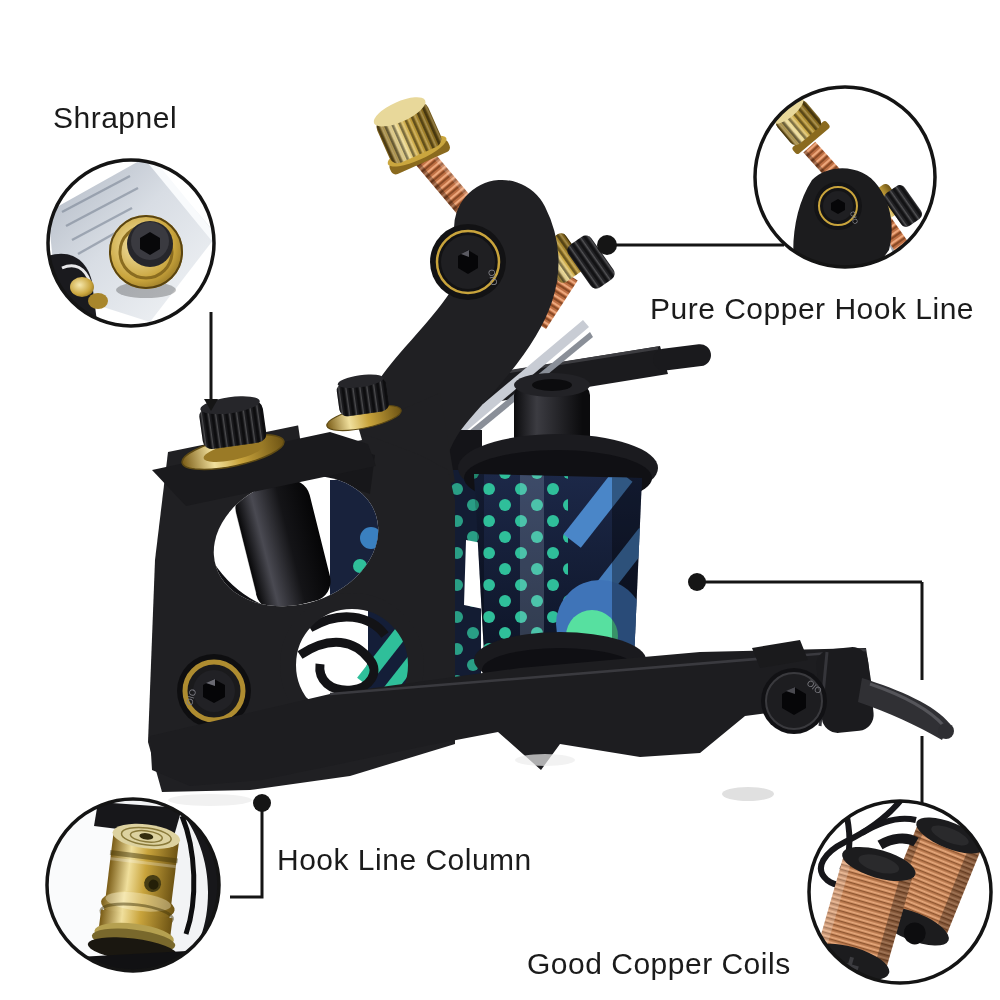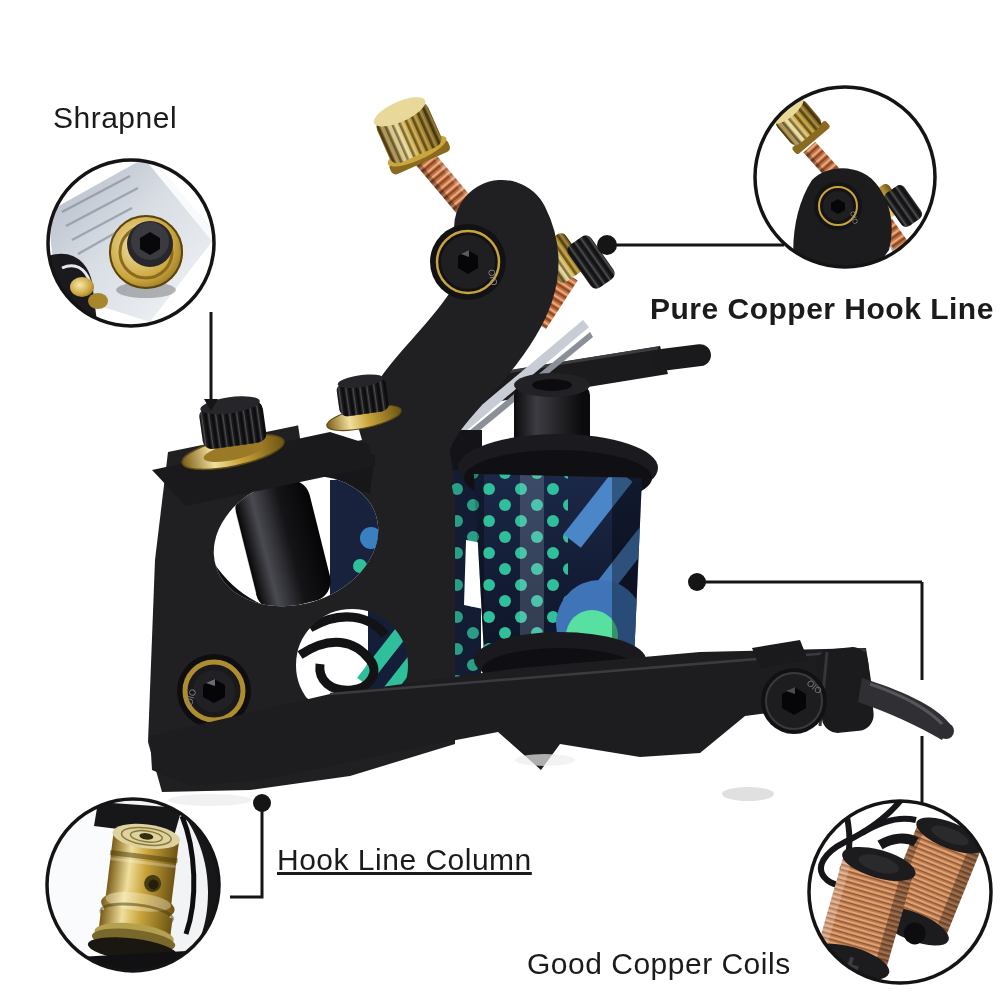--- a/index.html
+++ b/index.html
@@ -396,17 +396,17 @@
         <rect x="-9" y="54" width="18" height="4" fill="#3c3c40"></rect>
         <rect x="-2" y="47" width="4" height="18" fill="#3c3c40"></rect>
       </g>
       <path d="M 880,845 C 892,838 906,836 916,842" fill="none" stroke="#17171a" stroke-width="10"></path>
     </g>
     <circle cx="900" cy="892" r="91" fill="none" stroke="#141414" stroke-width="3.5"></circle>
   </g>
 </svg>
 
 <div class="label" style="left:53px;top:101px;">Shrapnel</div>
-<div class="label" style="left:650px;top:292px;font-weight:bold;">Pure Copper Hook Line</div>
-<div class="label" style="left:277px;top:843px;text-decoration:underline;">Hook Line Column</div>
+<div class="label" style="left:650px;top:292px;">Pure Copper Hook Line</div>
+<div class="label" style="left:277px;top:843px;">Hook Line Column</div>
 <div class="label" style="left:527px;top:913px;margin-top:34px;">Good Copper Coils</div>
 
 </div>
 
 </body></html>

